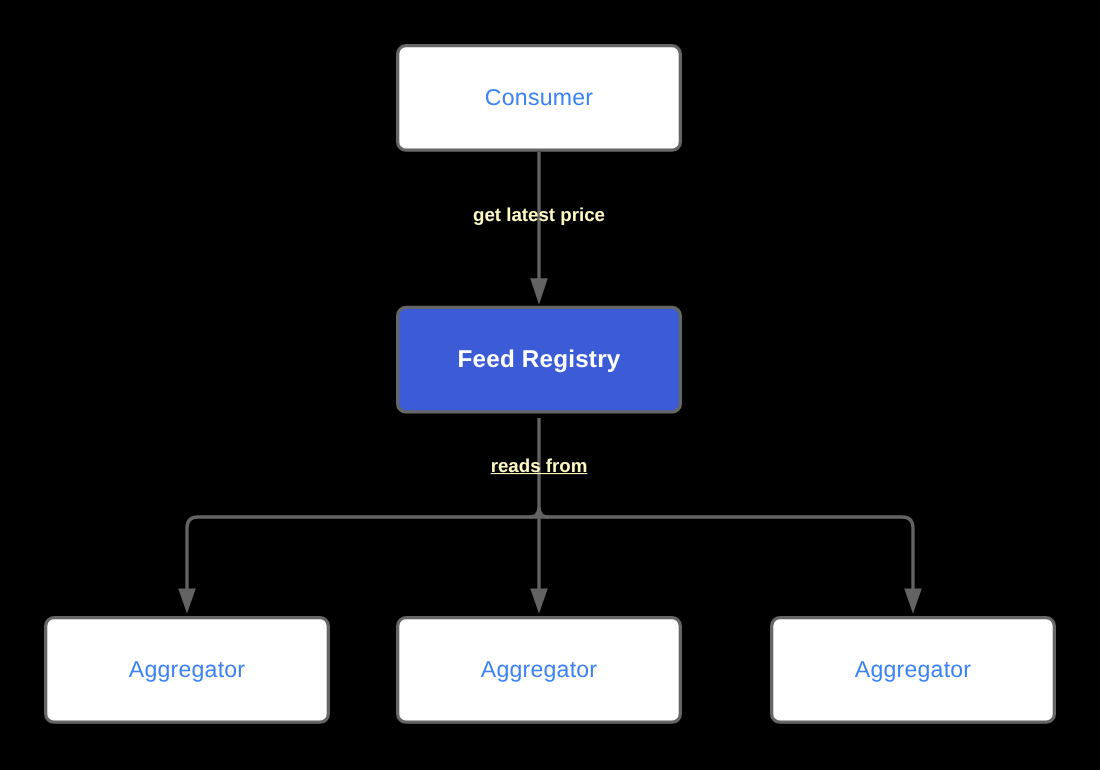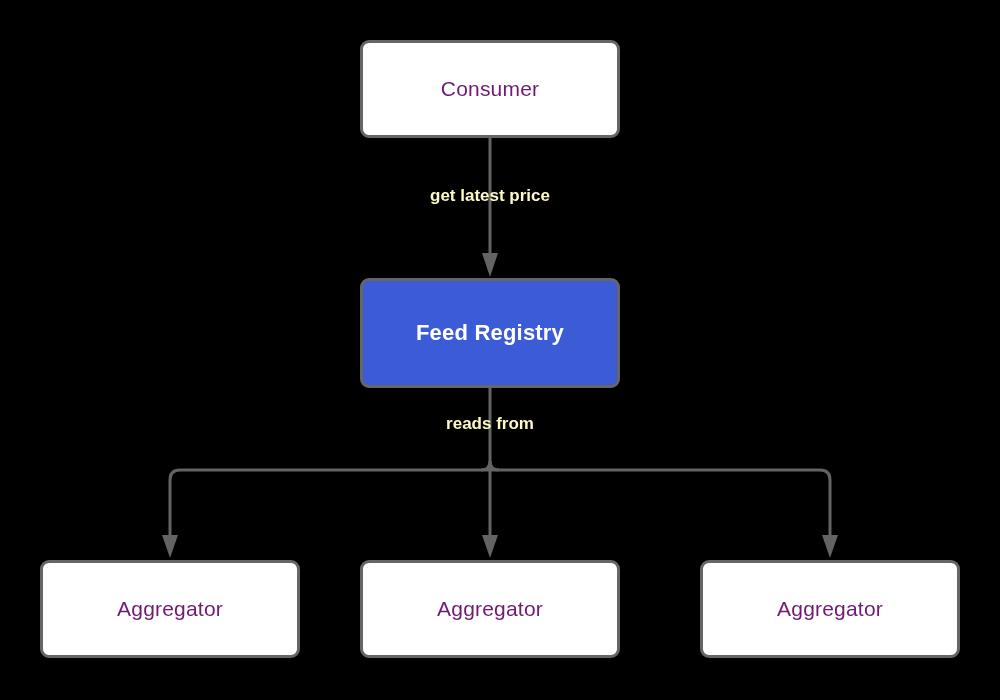--- a/index.html
+++ b/index.html
@@ -29,46 +29,46 @@
     width: 260px;
     height: 98px;
     box-sizing: border-box;
     background: #ffffff;
     border: 3px solid #666666;
     border-radius: 9px;
     display: flex;
     align-items: center;
     justify-content: center;
     font-size: 21px;
-    color: #701a75;
+    color: #3b82f6;
     letter-spacing: 0.2px;
   }
   .node--primary {
     background: #3c5cd7;
     color: #ffffff;
     font-weight: bold;
     font-size: 22px;
-    height: 110px;
+    height: 98px;
   }
   .node-consumer      { left: 360px; top: 40px; }
   .node-feed-registry { left: 360px; top: 278px; }
   .node-aggregator-1  { left: 40px;  top: 560px; }
   .node-aggregator-2  { left: 360px; top: 560px; }
   .node-aggregator-3  { left: 700px; top: 560px; }
 
   .edge-label {
     position: absolute;
     transform: translate(-50%, -50%);
     font-size: 17px;
     font-weight: bold;
     color: #fef9c3;
     white-space: nowrap;
   }
   .edge-label-1 { left: 490px; top: 196px; }
-  .edge-label-2 { left: 490px; top: 424px; }
+  .edge-label-2 { left: 490px; top: 424px; text-decoration: underline; }
 </style>
 </head>
 <body>
 
 <div class="stage">
 
   <svg class="edge-layer" viewBox="0 0 1000 700" xmlns="http://www.w3.org/2000/svg">
 
     <path d="M 490 138 L 490 256" fill="none" stroke-width="3" stroke="#636363"></path>
     <polygon points="482,253 498,253 490,277" fill="#636363"></polygon>

